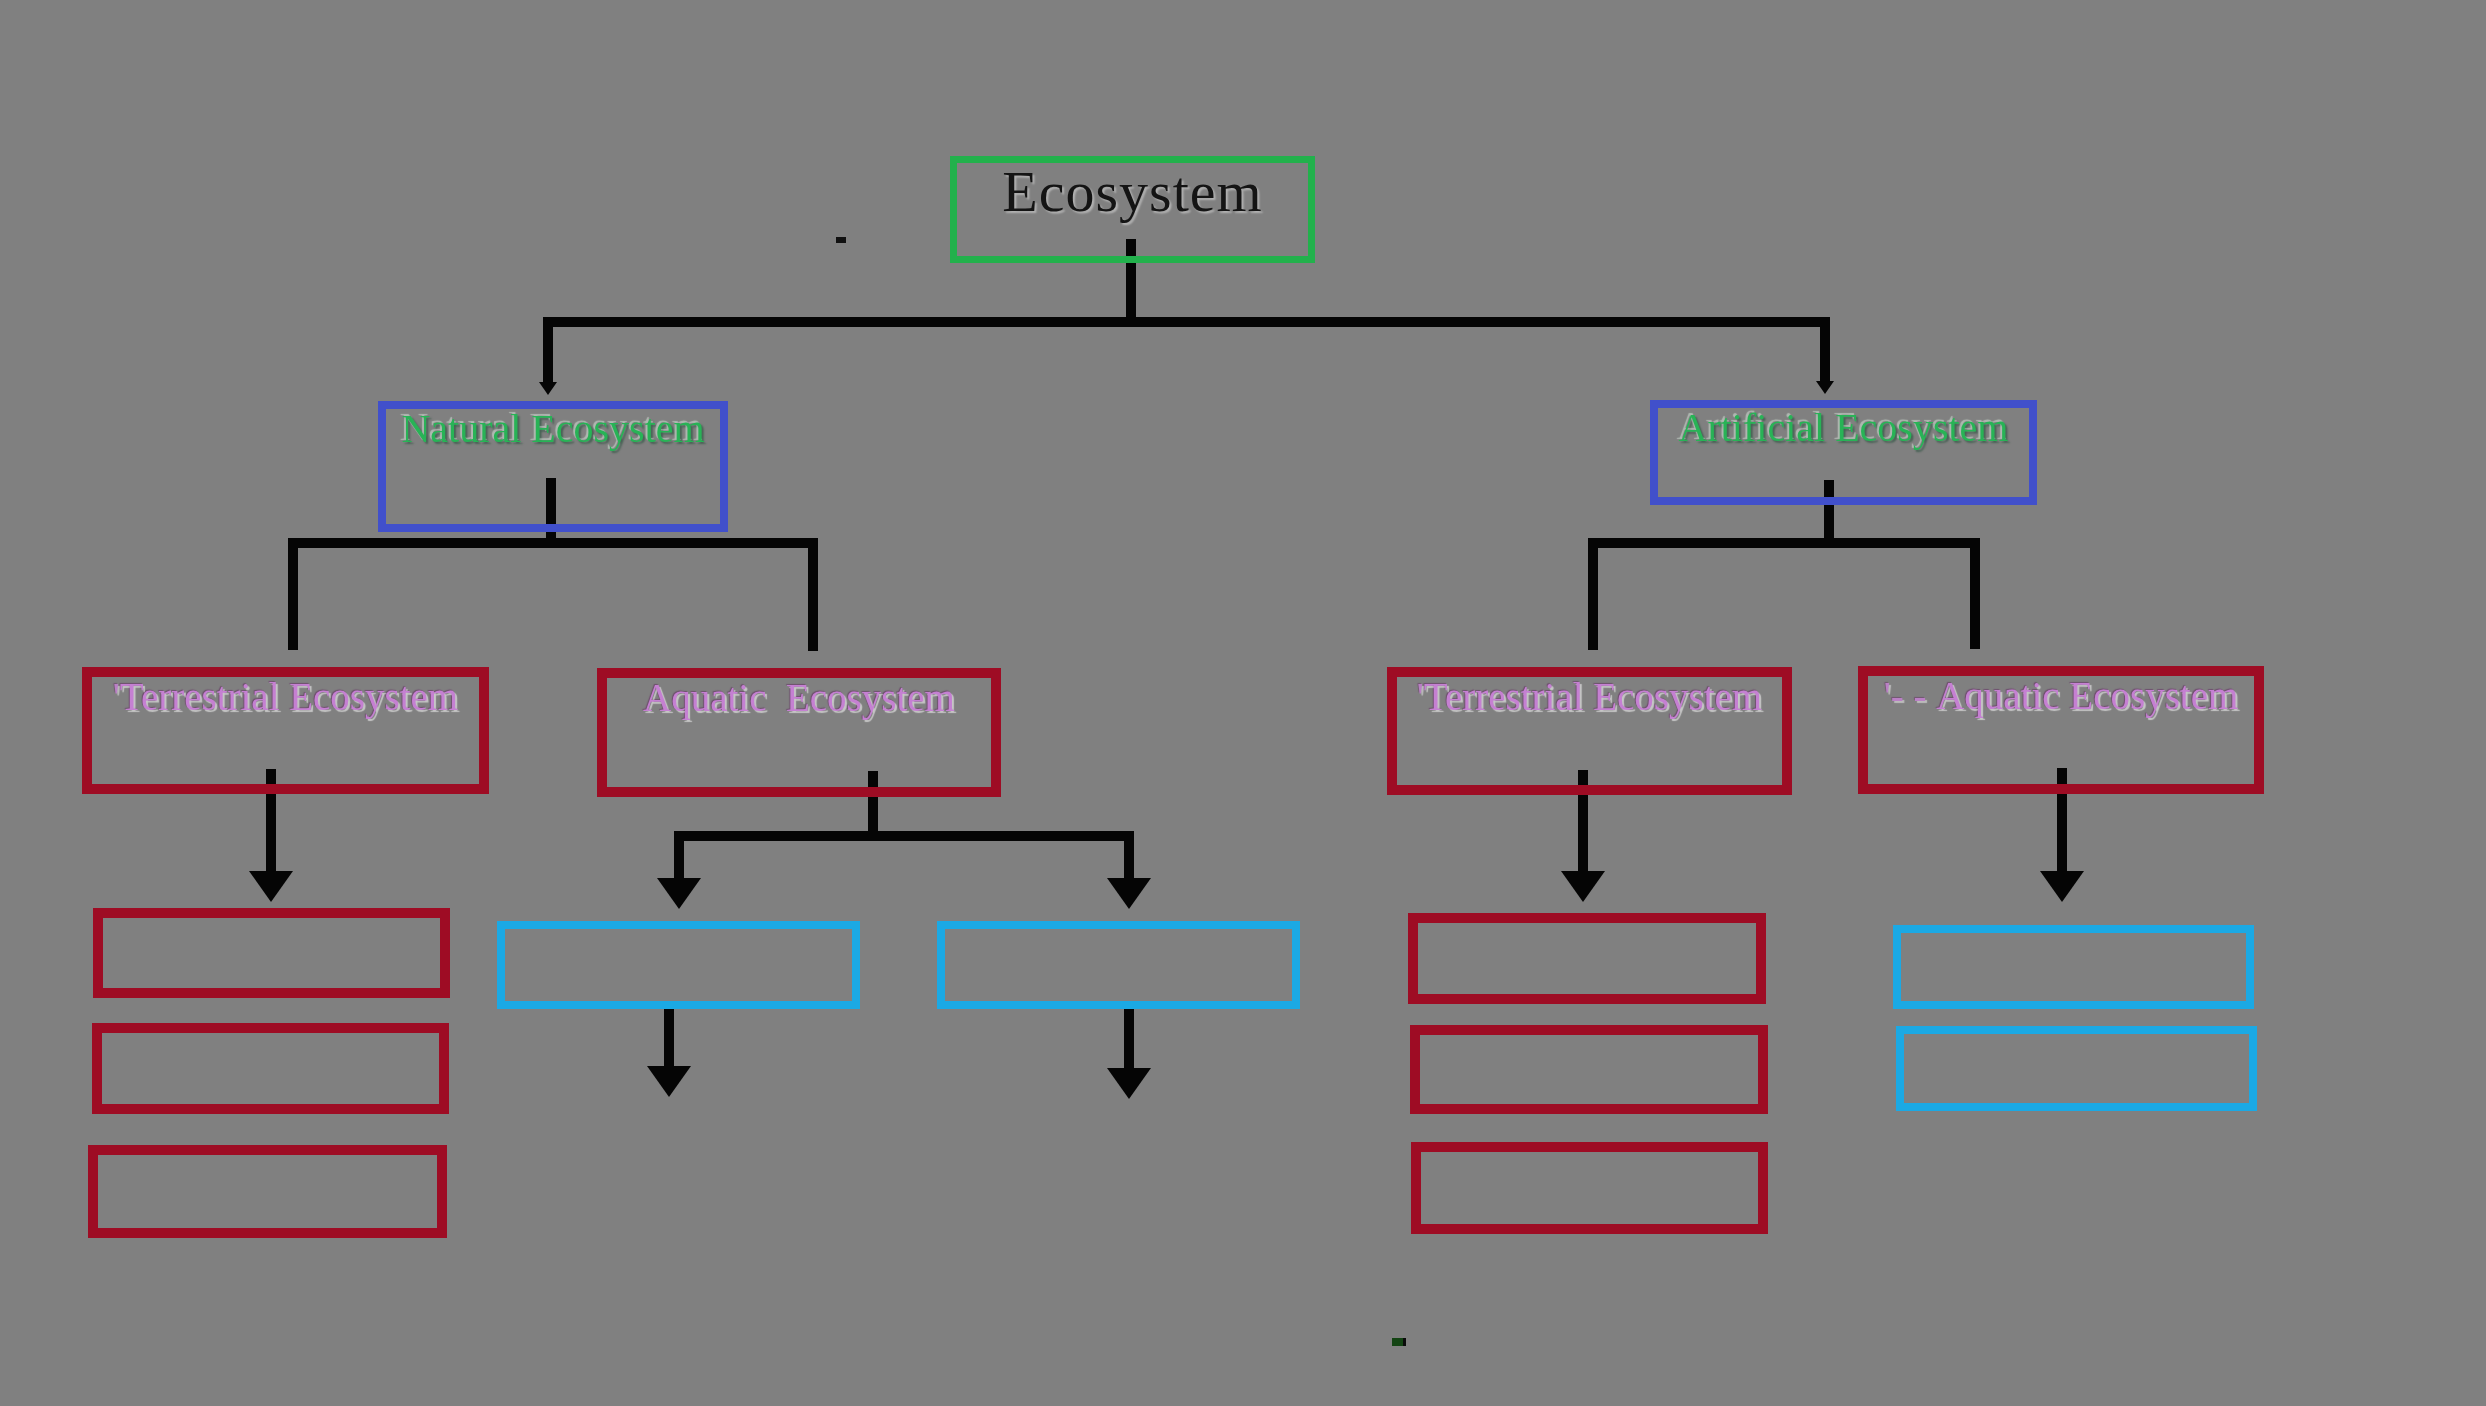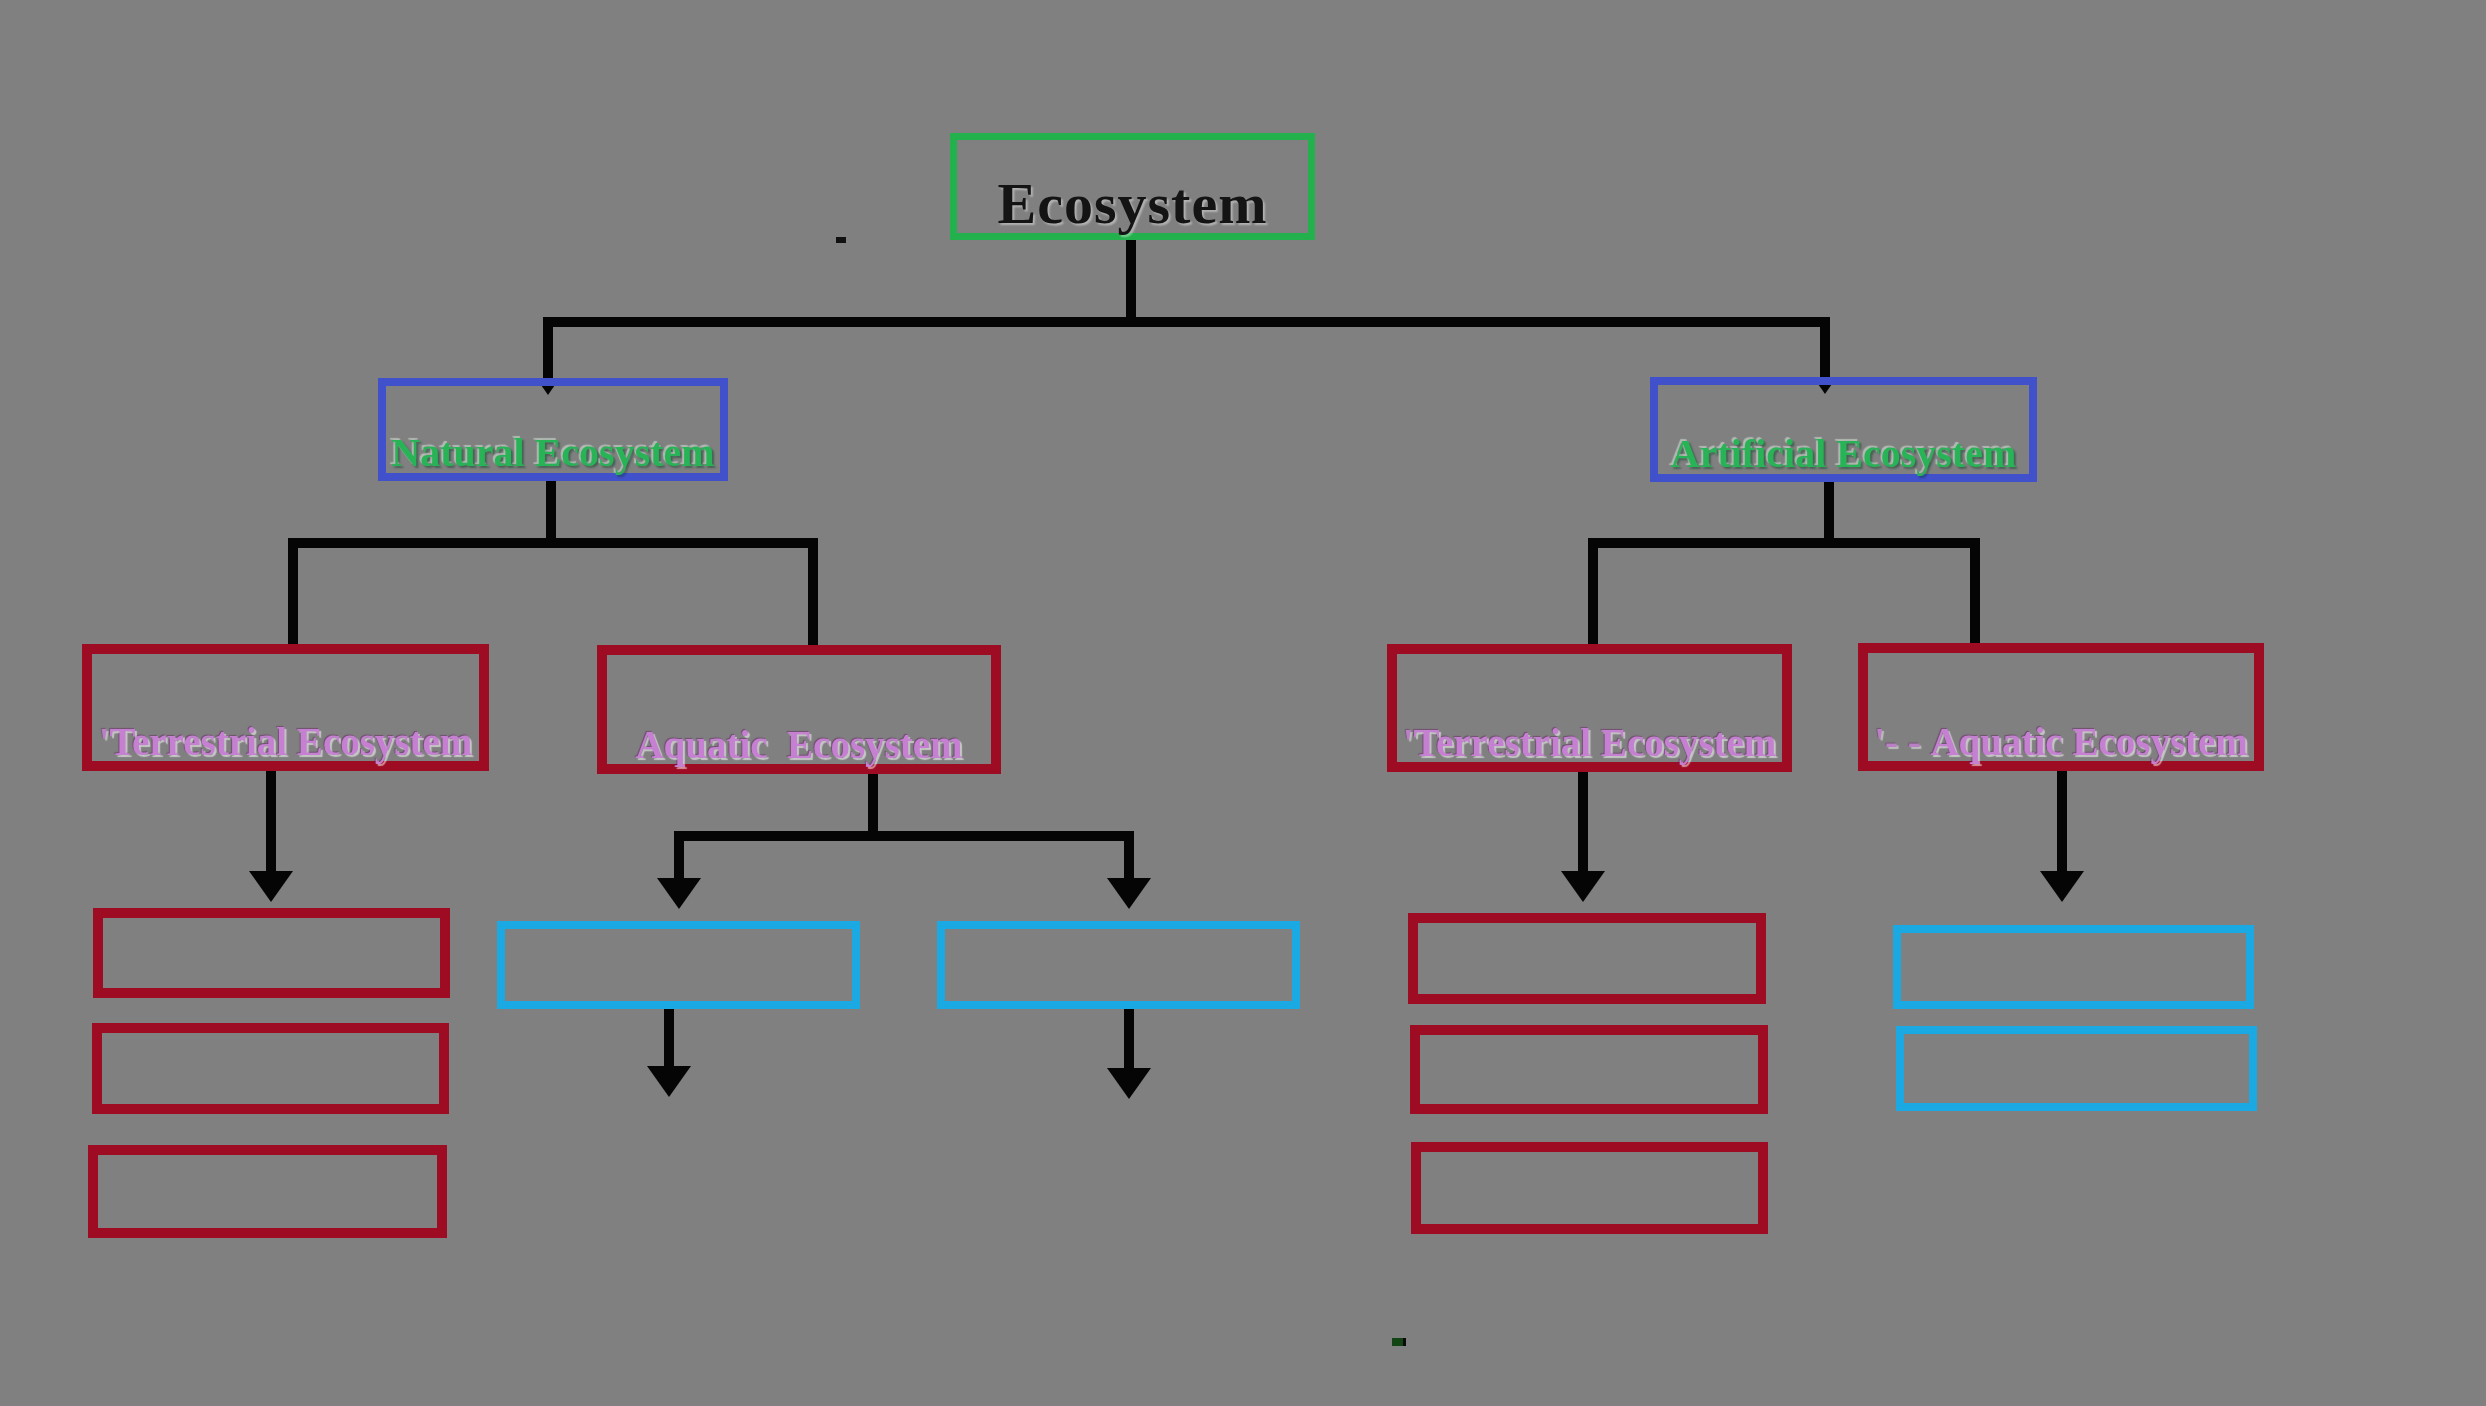--- a/index.html
+++ b/index.html
@@ -4,22 +4,22 @@
 <style>
   html,body{margin:0;padding:0;background:#808080;}
   .stage{
     position:relative;width:2486px;height:1406px;overflow:hidden;
     background:var(--background,#808080);
     font-family:"Liberation Serif","DejaVu Serif",serif;
   }
   .line{position:absolute;background:var(--line,#000);}
   .node{
     position:absolute;box-sizing:border-box;
-    display:flex;align-items:flex-end;justify-content:center;
-    font-weight:bold;white-space:pre;line-height:1;
+    display:flex;align-items:flex-start;justify-content:center;
+    font-weight:normal;white-space:pre;line-height:1;margin-top:23px;
   }
   .node.root{
     border:7px solid var(--root-border,#22b14c);
     font-size:58px;color:var(--root-text,#141414);
     text-shadow:2px 2px 2px rgba(255,255,255,0.40);
     letter-spacing:1px;
   }
   .node.l2{
     border:8px solid var(--level2-border,#4150cb);
     font-size:40px;color:var(--level2-text,#28b356);
@@ -89,21 +89,21 @@
   <div class="line" style="left:1578px;top:770px;width:10px;height:104px"></div>
   <div class="head" style="left:1561px;top:871px"></div>
 
   <div class="line" style="left:2057px;top:768px;width:10px;height:106px"></div>
   <div class="head" style="left:2040px;top:871px"></div>
 
   <div class="node root" style="left:950px;top:133px;width:365px;height:107px">
     <span>Ecosystem</span>
   </div>
 
-  <div class="node l2" style="left:378px;top:378px;width:350px;height:103px">
+  <div class="node l2" style="left:378px;top:378px;width:350px;height:131px">
     <span>Natural Ecosystem</span>
   </div>
 
   <div class="node l2" style="left:1650px;top:377px;width:387px;height:105px">
     <span>Artificial Ecosystem</span>
   </div>
 
   <div class="node l3" style="left:82px;top:644px;width:407px;height:127px">
     <span class="artifact">'</span><span>Terrestrial Ecosystem</span>
   </div>

